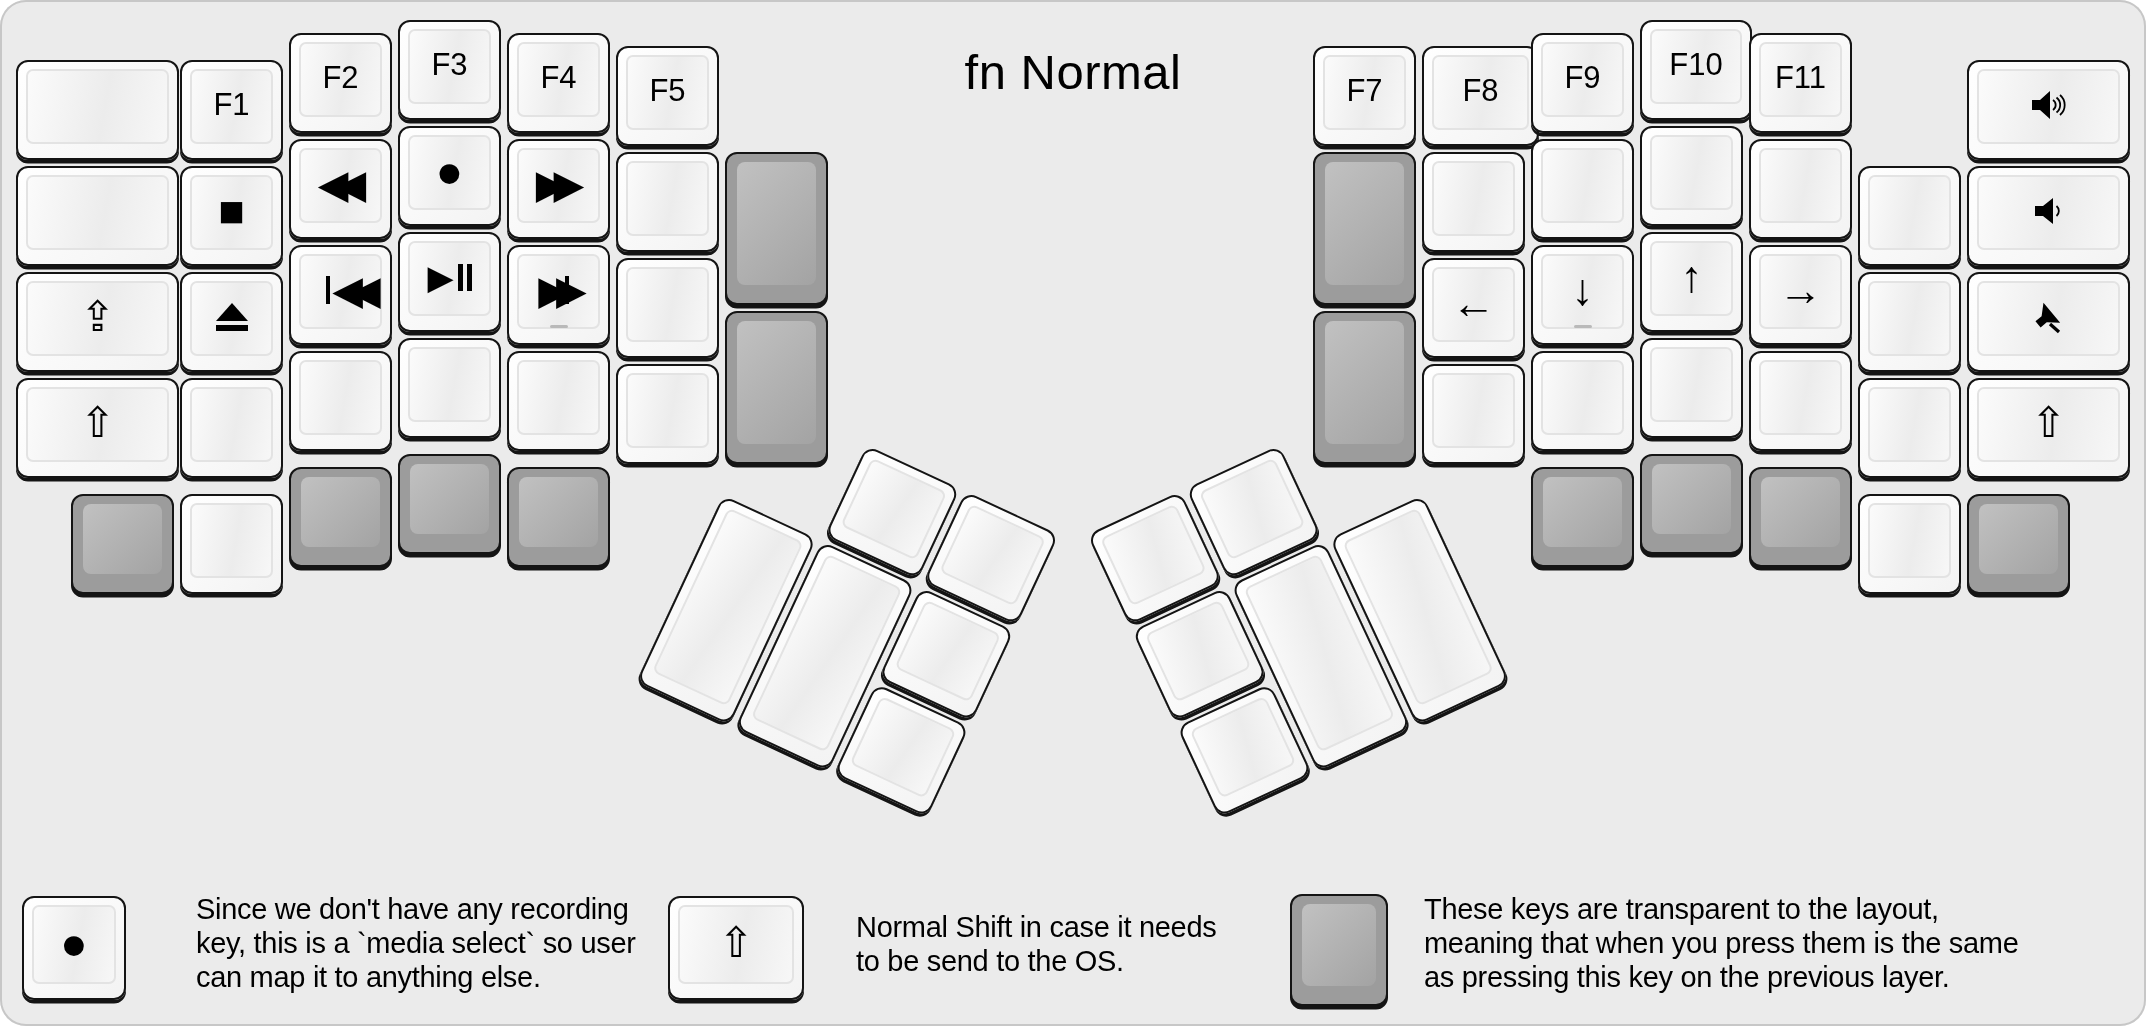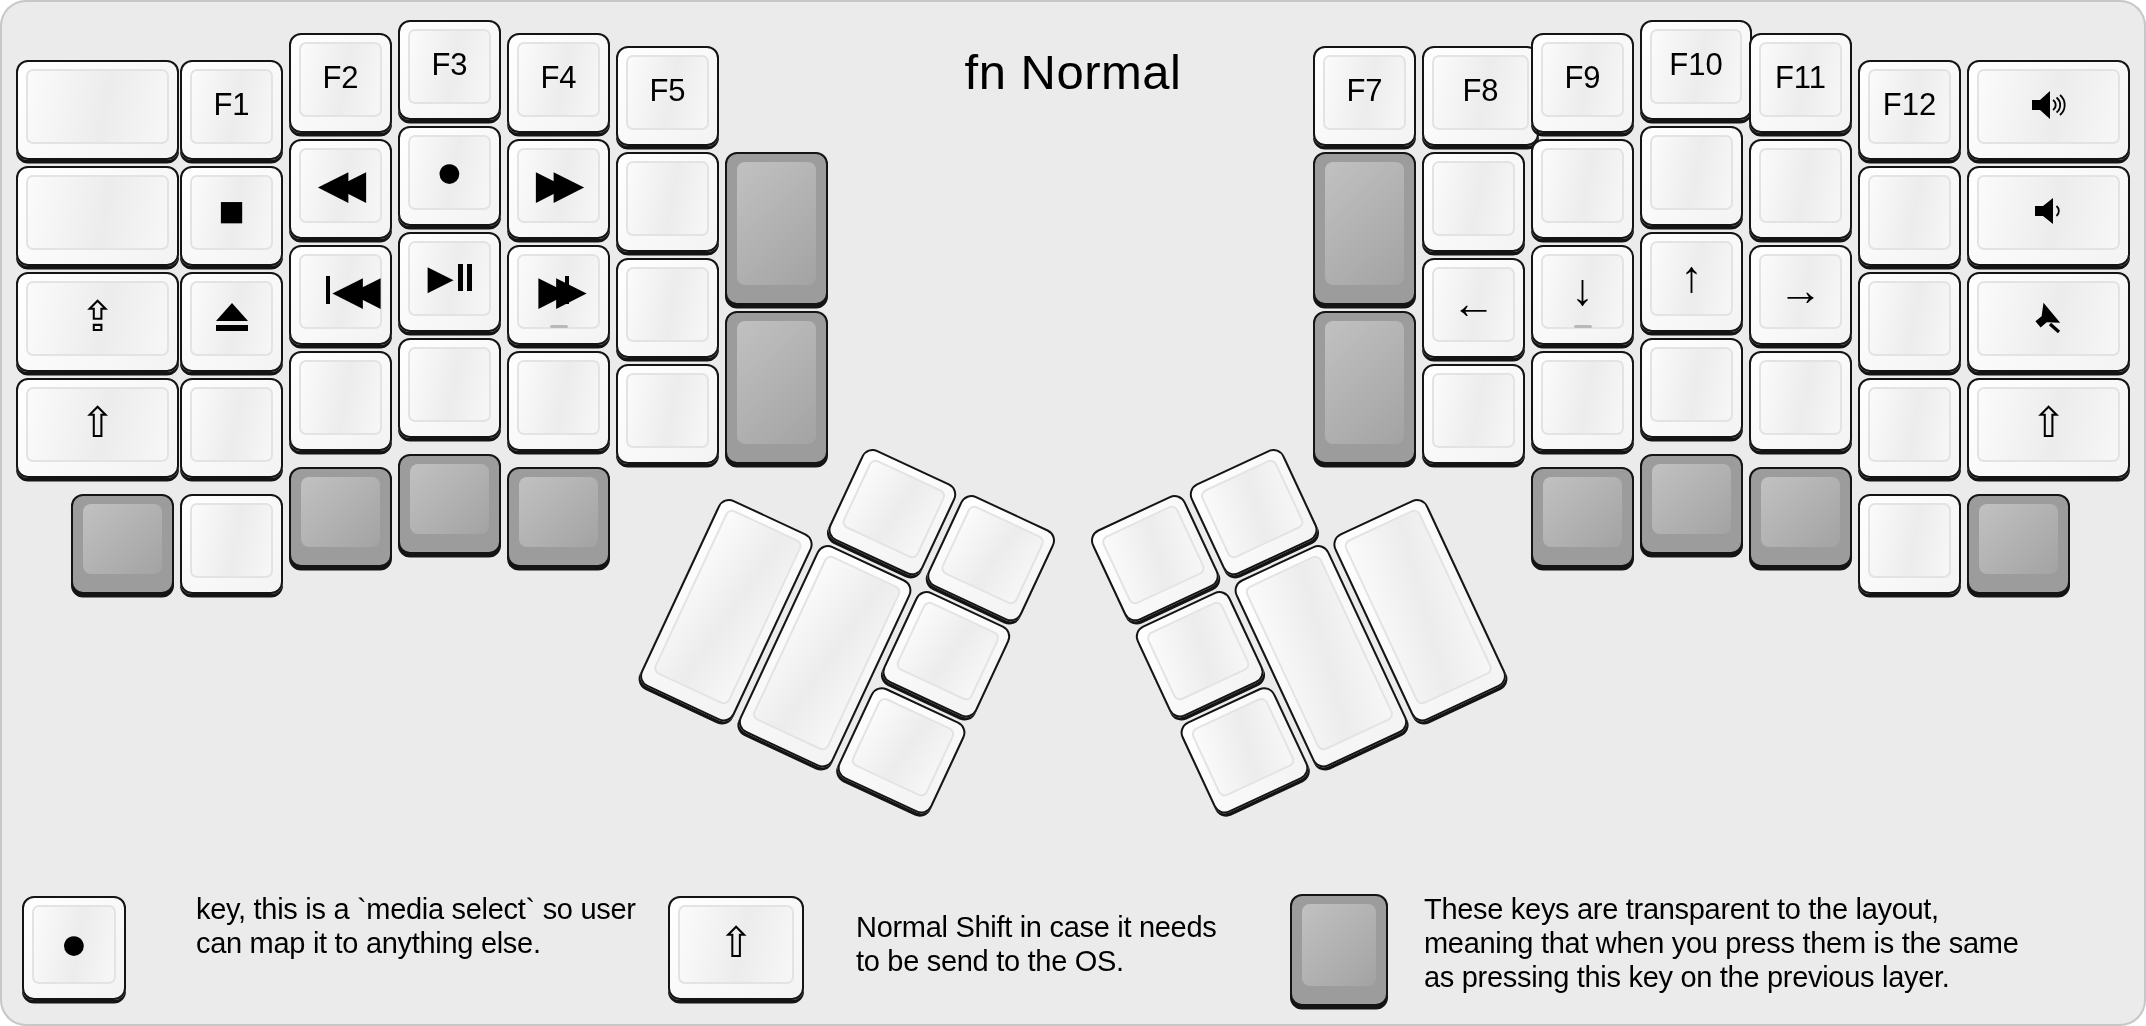--- a/index.html
+++ b/index.html
@@ -92,20 +92,21 @@
         <div class="face"></div>
       </div>
       <div class="key white" style="left: 109px; top: 106px; width: 103px; height: 206px;">
         <div class="face"></div>
       </div>
       <div class="key white" style="left: 218px; top: 106px; width: 103px; height: 206px;">
         <div class="face"></div>
       </div>
     </div>
   <div id="legend-text-1" class="legend-text">
+      <div>Since we don't have any recording</div>
       <div>key, this is a `media select` so user</div>
       <div>can map it to anything else.</div>
     </div>
   <div id="legend-text-2" class="legend-text">
       <div>Normal Shift in case it needs</div>
       <div>to be send to the OS.</div>
     </div>
   <div id="legend-text-3" class="legend-text">
       <div>These keys are transparent to the layout,</div>
       <div>meaning that when you press them is the same</div>
@@ -344,26 +345,20 @@
       <div class="face"></div>
     </div>
     <div class="key white" style="left: 1749px; top: 245px; width: 103px; height: 100px;">
       <div class="face"></div>
       <div class="kcontent">
         <span class="glyph" style="font-size: 44px;">→</span>
       </div>
     </div>
     <div class="key white" style="left: 1749px; top: 351px; width: 103px; height: 100px;">
       <div class="face"></div>
-    </div>
-    <div class="key white" style="left: 1858px; top: 60px; width: 103px; height: 100px;">
-      <div class="face"></div>
-      <div class="kcontent">
-        <span class="klabel">F12</span>
-      </div>
     </div>
     <div class="key white" style="left: 1858px; top: 166px; width: 103px; height: 100px;">
       <div class="face"></div>
     </div>
     <div class="key white" style="left: 1858px; top: 272px; width: 103px; height: 100px;">
       <div class="face"></div>
     </div>
     <div class="key white" style="left: 1858px; top: 378px; width: 103px; height: 100px;">
       <div class="face"></div>
     </div>

